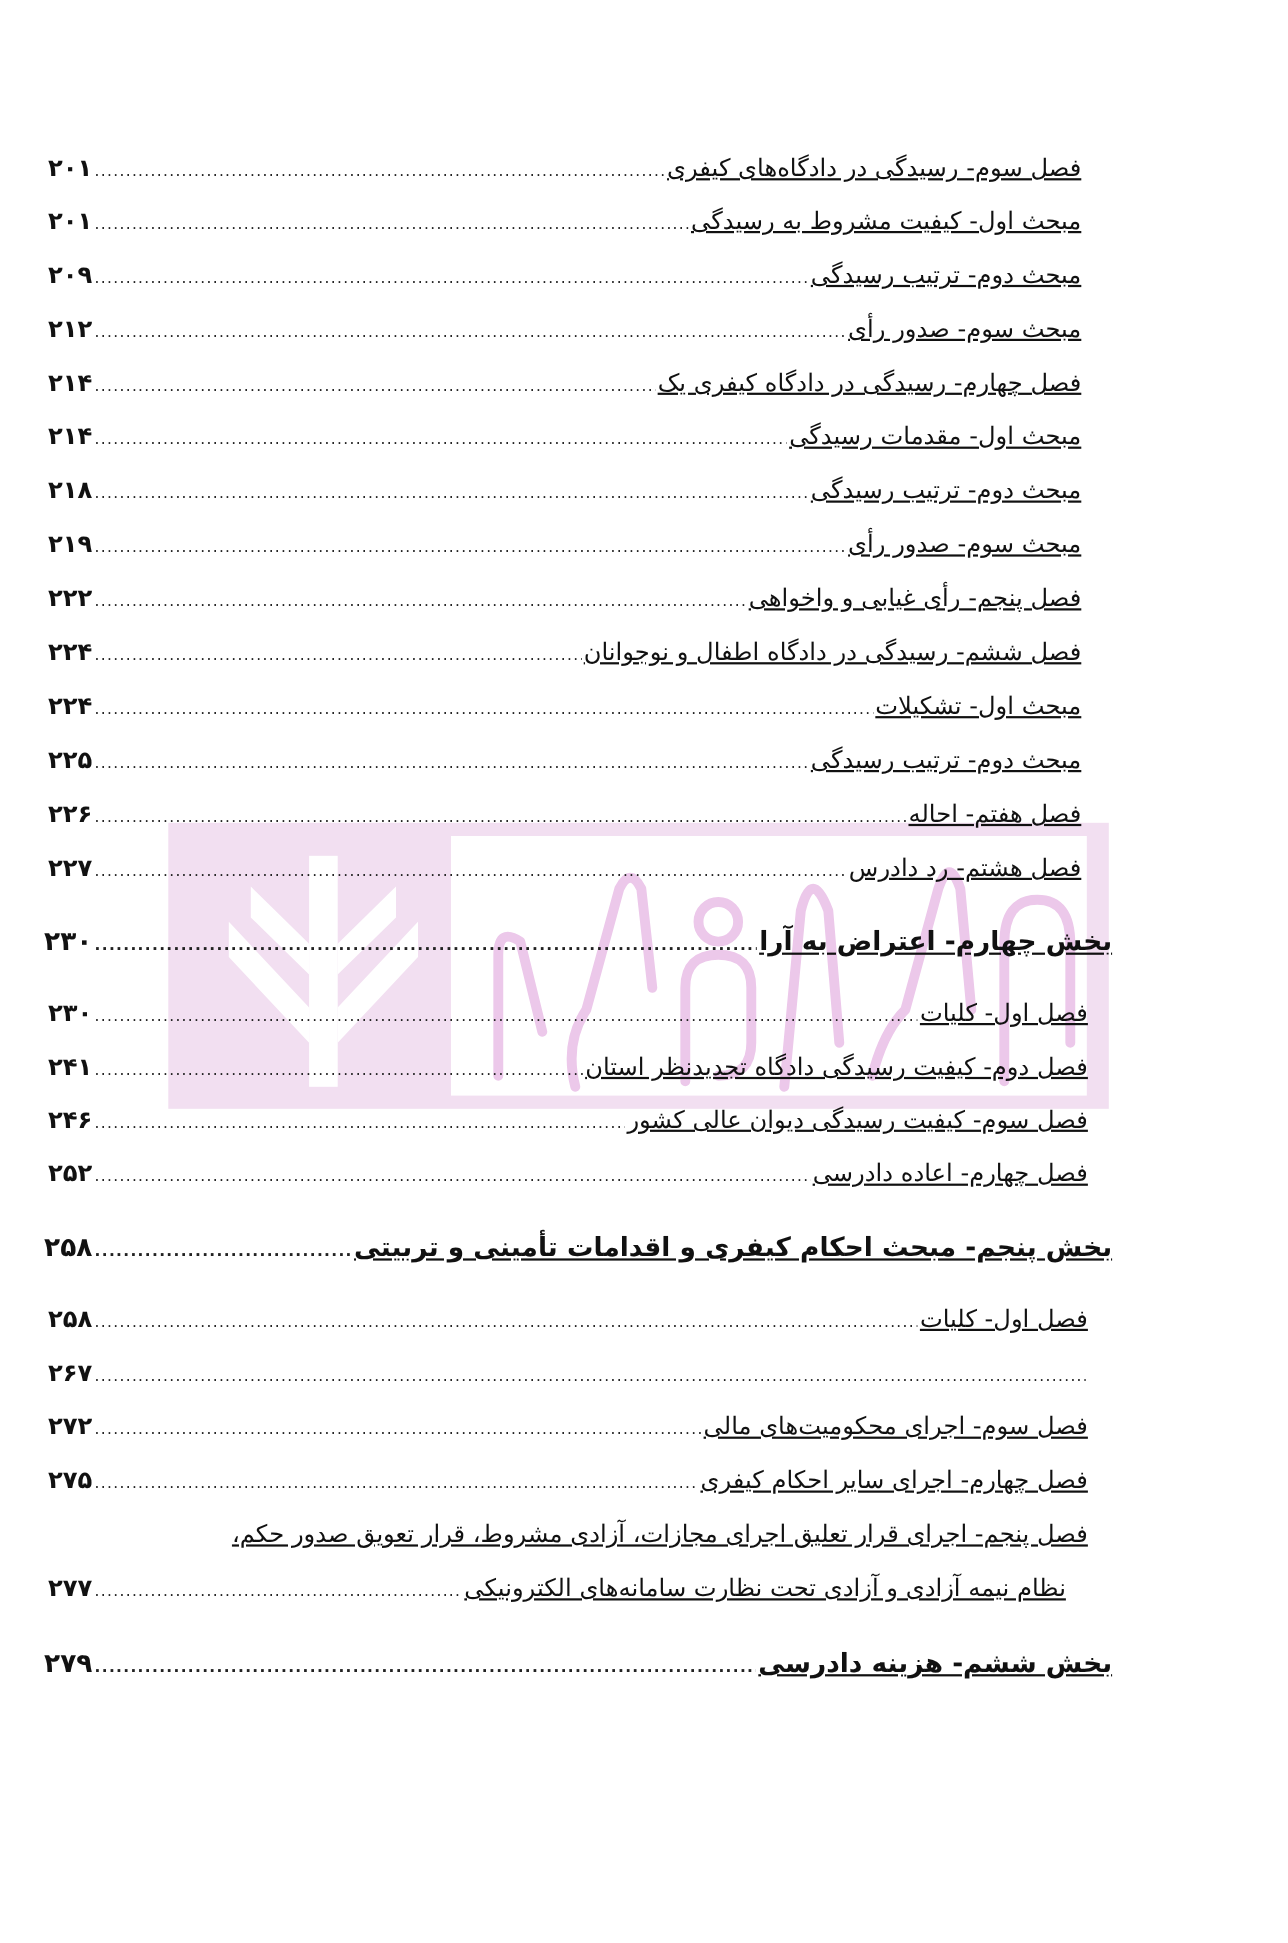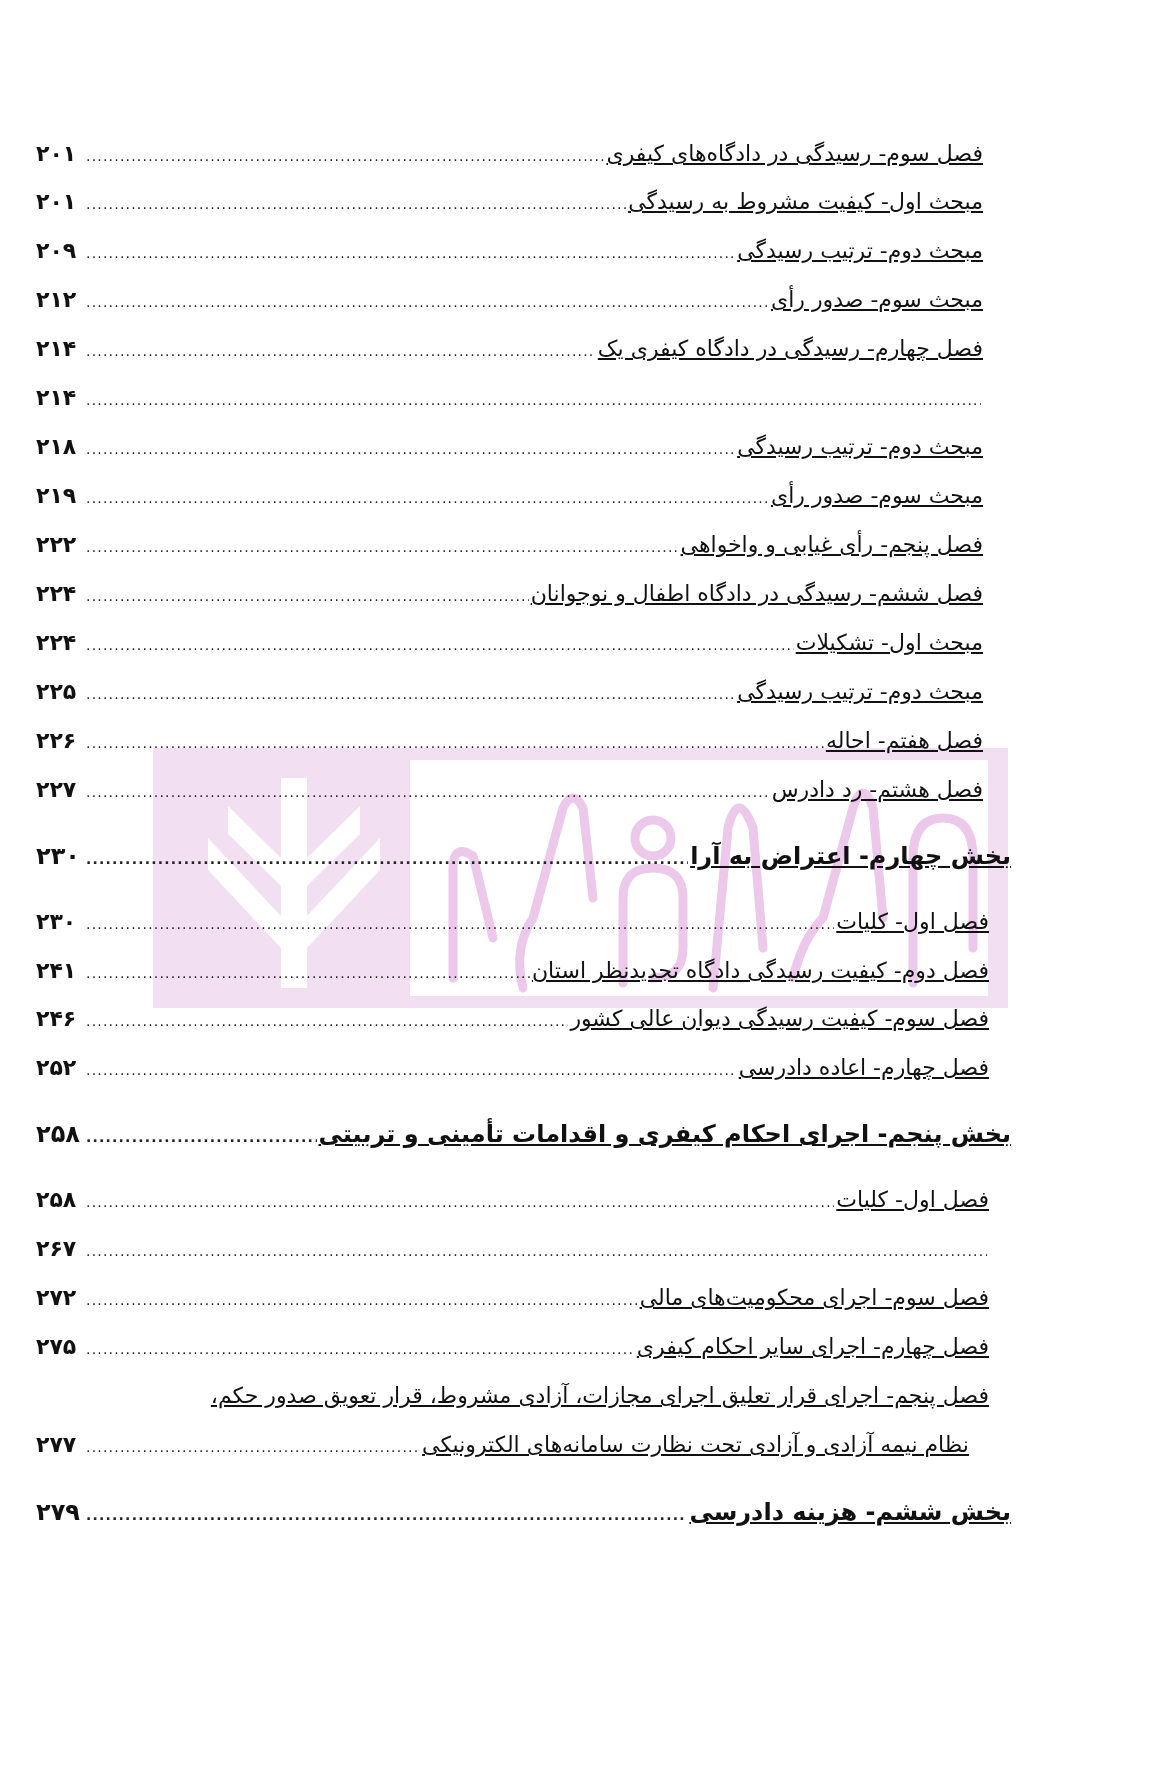--- a/index.html
+++ b/index.html
@@ -70,21 +70,21 @@
       letter-spacing: 1.2px;
       direction: ltr;
       text-align: right;
       color: #222;
       margin: 0 2px;
     }
     .row .page {
       flex: 0 0 auto;
       font-size: 22px;
       min-width: 48px;
-      text-align: left;
+      text-align: right;
       direction: ltr;
       font-weight: bold;
     }
     .row.section .title {
       font-weight: bold;
       font-size: 24px;
     }
     .row.section .page {
       font-size: 24px;
     }
@@ -149,20 +149,21 @@
     <span class="page">۲۱۲</span>
   </div>
 
   <div class="row" style="top:331px; right:188px;">
     <span class="title">فصل چهارم- رسیدگی در دادگاه کیفری یک</span>
     <span class="leader">........................................................................................................................................................................................................</span>
     <span class="page">۲۱۴</span>
   </div>
 
   <div class="row" style="top:380px; right:188px;">
+    <span class="title">مبحث اول- مقدمات رسیدگی</span>
     <span class="leader">........................................................................................................................................................................................................</span>
     <span class="page">۲۱۴</span>
   </div>
 
   <div class="row" style="top:429px; right:188px;">
     <span class="title">مبحث دوم- ترتیب رسیدگی</span>
     <span class="leader">........................................................................................................................................................................................................</span>
     <span class="page">۲۱۸</span>
   </div>
 
@@ -232,21 +233,21 @@
     <span class="page">۲۴۶</span>
   </div>
 
   <div class="row" style="top:1050px; right:182px;">
     <span class="title">فصل چهارم- اعاده دادرسی</span>
     <span class="leader">........................................................................................................................................................................................................</span>
     <span class="page">۲۵۲</span>
   </div>
 
   <div class="row section" style="top:1116px; right:160px;">
-    <span class="title">بخش پنجم- اجرای احکام کیفری و اقدامات تأمینی و تربیتی</span>
+    <span class="title">بخش پنجم- مبحث احکام کیفری و اقدامات تأمینی و تربیتی</span>
     <span class="leader">........................................................................................................................................................................................................</span>
     <span class="page">۲۵۸</span>
   </div>
 
   <div class="row" style="top:1182px; right:182px;">
     <span class="title">فصل اول- کلیات</span>
     <span class="leader">........................................................................................................................................................................................................</span>
     <span class="page">۲۵۸</span>
   </div>
 

